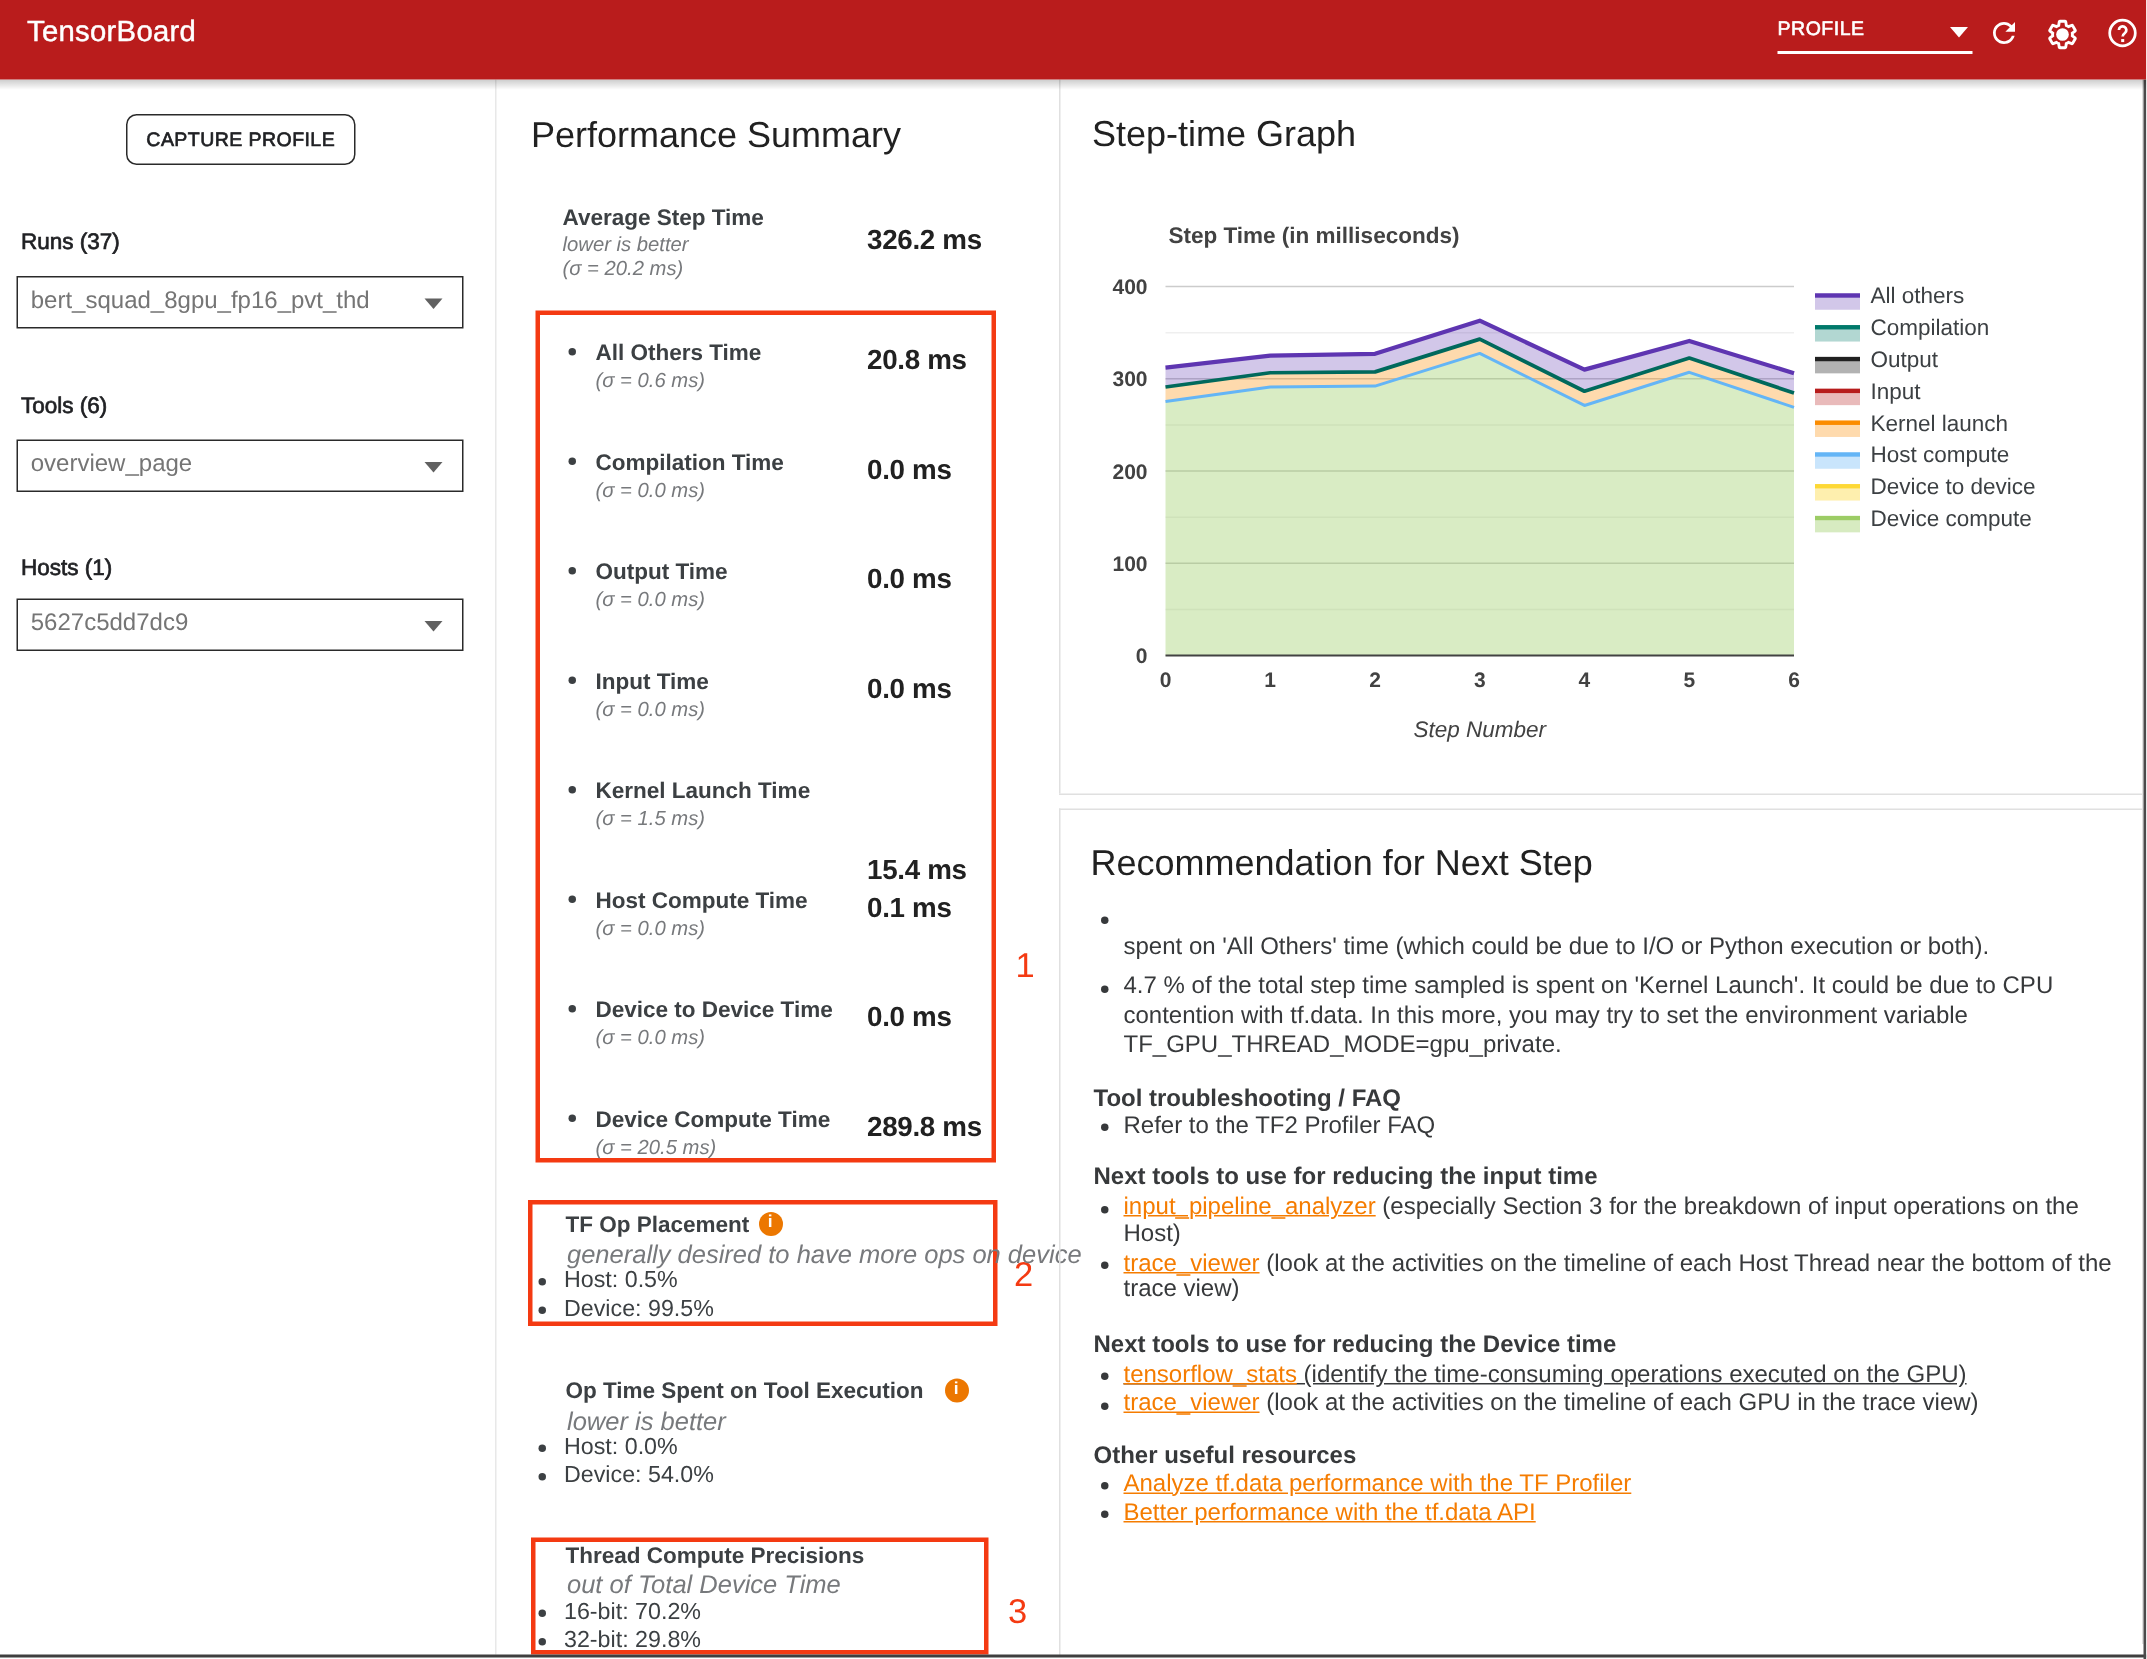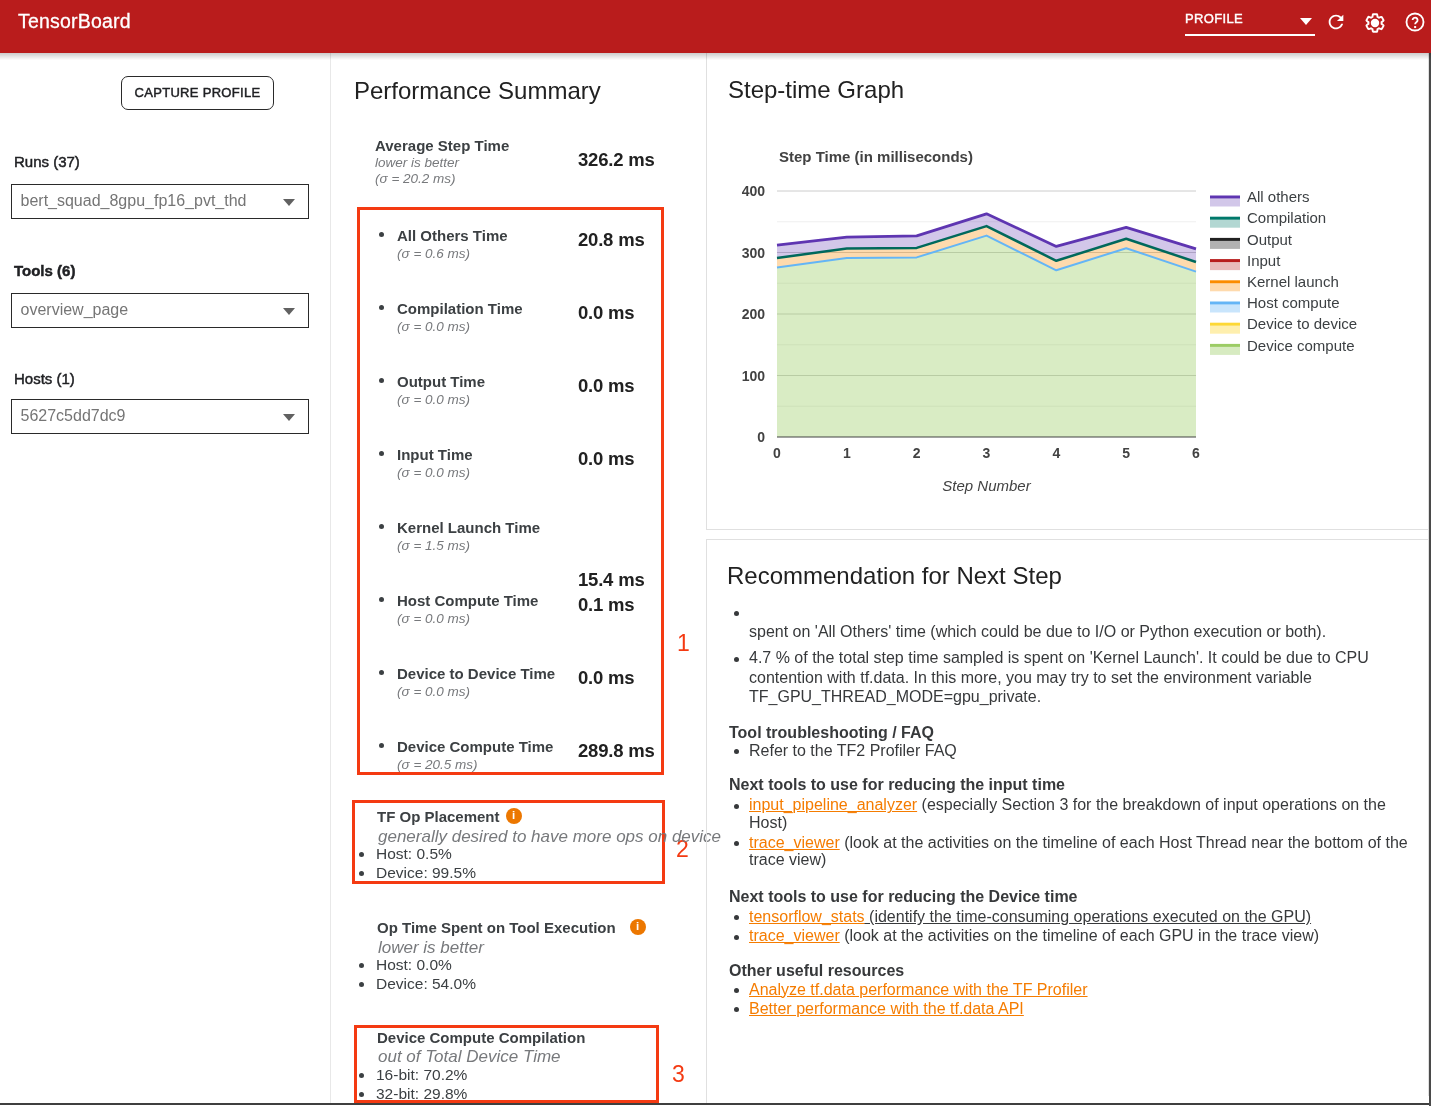--- a/index.html
+++ b/index.html
@@ -62,24 +62,24 @@
         <circle cx="12" cy="12" r="4.6" fill="#fff"></circle>
       </svg>
     <svg class="hicon" style="left:1404px;" width="22" height="22" viewBox="0 0 24 24">
         <circle cx="12" cy="12" r="9.3" fill="none" stroke="#fff" stroke-width="2"></circle>
         <path d="M9.4 9.9 a2.7 2.7 0 1 1 4.35 2.12 c-1.05.8-1.63 1.3-1.63 2.48" fill="none" stroke="#fff" stroke-width="2"></path>
         <rect x="11.05" y="16.4" width="2.2" height="2.2" fill="#fff"></rect>
       </svg>
   </div>
 
   <div id="sidebar">
-    <div id="capture" style="position:absolute;margin-left:37px;">CAPTURE PROFILE</div>
+    <div id="capture" style="position:absolute;">CAPTURE PROFILE</div>
     <div class="side-lbl" style="top:100px;">Runs (37)</div>
     <div class="sel" style="top:131px;">bert_squad_8gpu_fp16_pvt_thd<span class="car"></span></div>
-    <div class="side-lbl" style="top:208.5px;font-weight:bold;">Tools (6)</div>
+    <div class="side-lbl" style="top:208.5px;">Tools (6)</div>
     <div class="sel" style="top:240px;">overview_page<span class="car"></span></div>
     <div class="side-lbl" style="top:316.5px;">Hosts (1)</div>
     <div class="sel" style="top:346px;">5627c5dd7dc9<span class="car"></span></div>
   </div>
   <div id="divider"></div>
 
   <div class="h1" style="left:354px; top:76.5px;">Performance Summary</div>
 
   <div class="mtitle abs" style="left:375px; top:137px;">Average Step Time</div>
   <div class="msig abs" style="left:375px; top:154.5px;">lower is better</div>
@@ -142,21 +142,21 @@
   <div class="mtitle abs" style="left:377px; top:919px;">Op Time Spent on Tool Execution</div>
   <div class="info" style="left:629.5px; top:919px;">i</div>
   <div class="itline abs" style="left:378px; top:938px;">lower is better</div>
   <div class="bullet" style="left:359px; top:963px;"></div>
   <div class="pline abs" style="left:376px; top:956px;">Host: 0.0%</div>
   <div class="bullet" style="left:359px; top:982px;"></div>
   <div class="pline abs" style="left:376px; top:975px;">Device: 54.0%</div>
 
   <div class="redbox" style="left:354px; top:1025px; width:305px; height:78px;"></div>
   <div class="rednum" style="left:672px; top:1061px;">3</div>
-  <div class="mtitle abs" style="left:377px; top:1029px;">Device Compute Compilation</div>
+  <div class="mtitle abs" style="left:377px; top:1029px;">Thread Compute Precisions</div>
   <div class="itline abs" style="left:378px; top:1047px;">out of Total Device Time</div>
   <div class="bullet" style="left:359px; top:1073px;"></div>
   <div class="pline abs" style="left:376px; top:1065.5px;">16-bit: 70.2%</div>
   <div class="bullet" style="left:359px; top:1092px;"></div>
   <div class="pline abs" style="left:376px; top:1084.5px;">32-bit: 29.8%</div>
 
   <div class="cardline" style="left:706px; top:53px; width:1px; height:476px;"></div>
   <div class="cardline" style="left:706px; top:529px; width:723px; height:1px;"></div>
   <div class="cardline" style="left:706px; top:538.5px; width:723px; height:1px;"></div>
   <div class="cardline" style="left:706px; top:538.5px; width:1px; height:565px;"></div>

